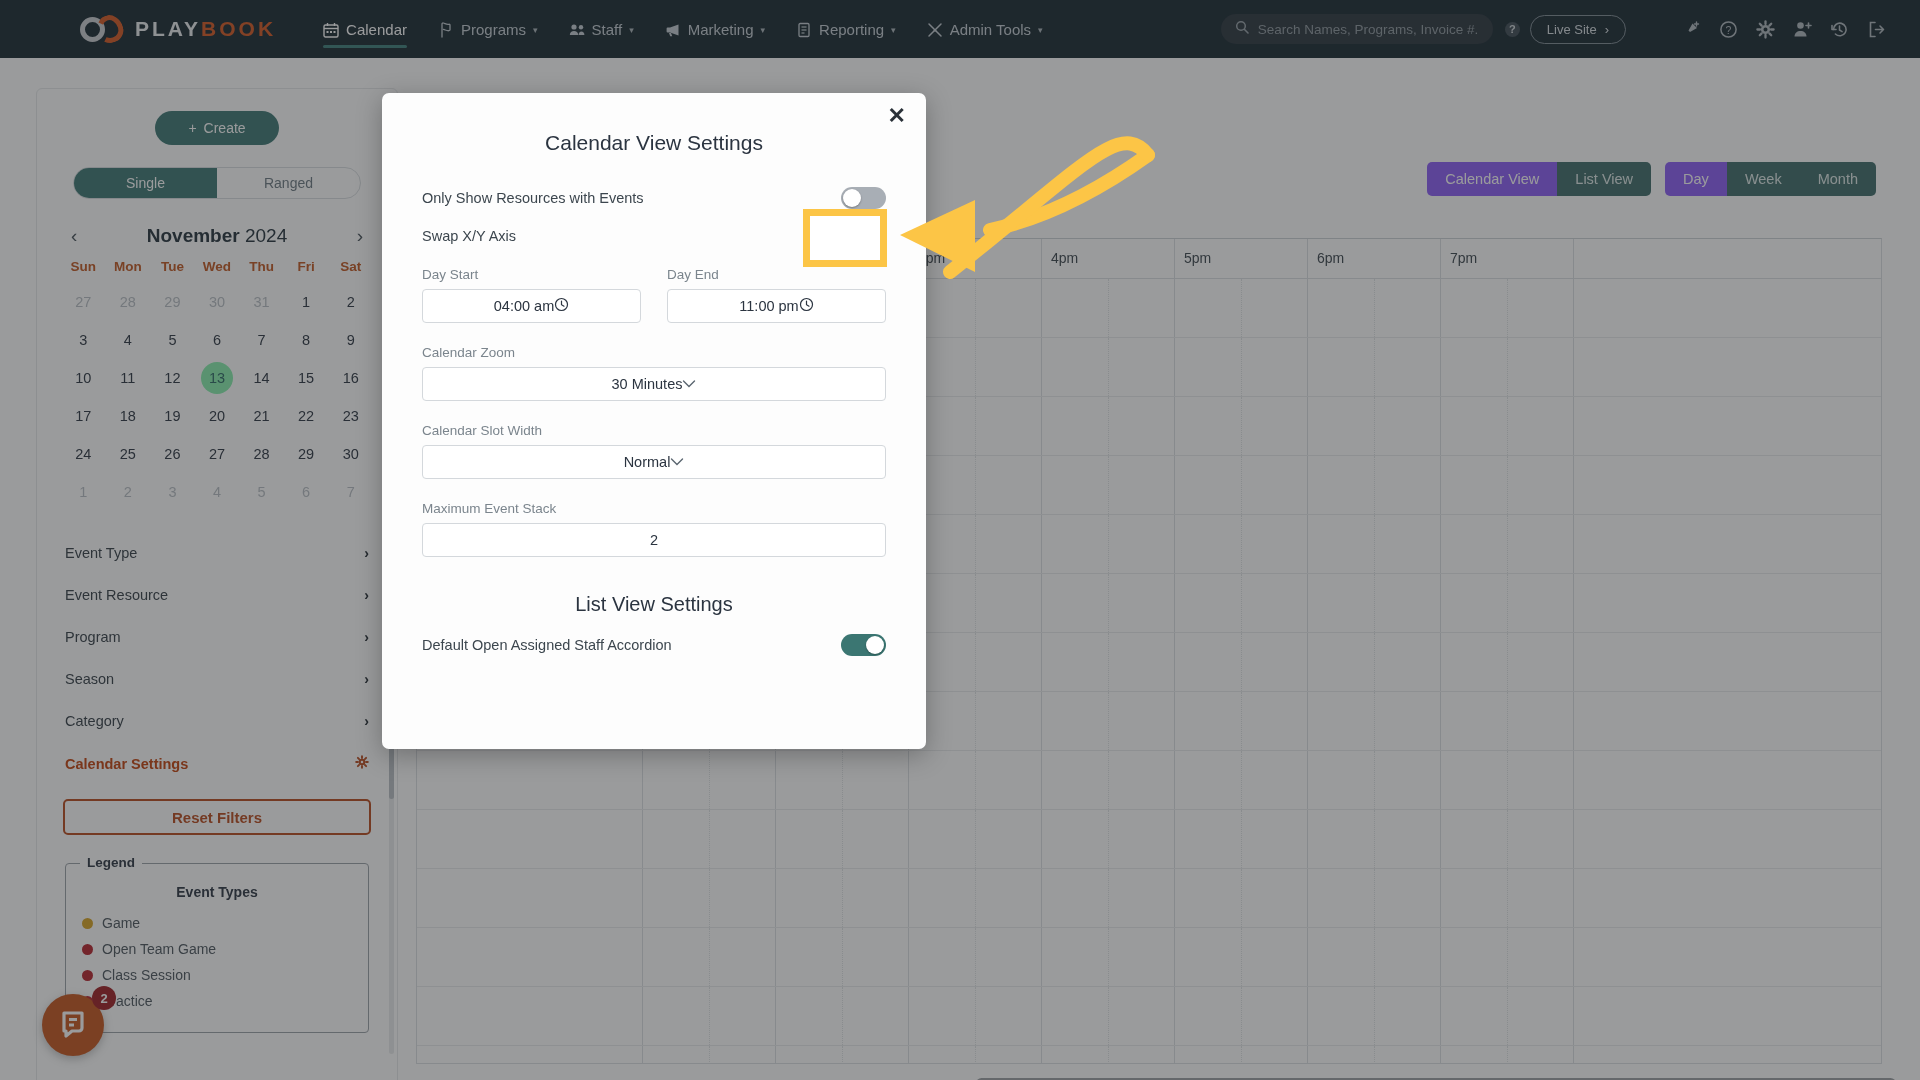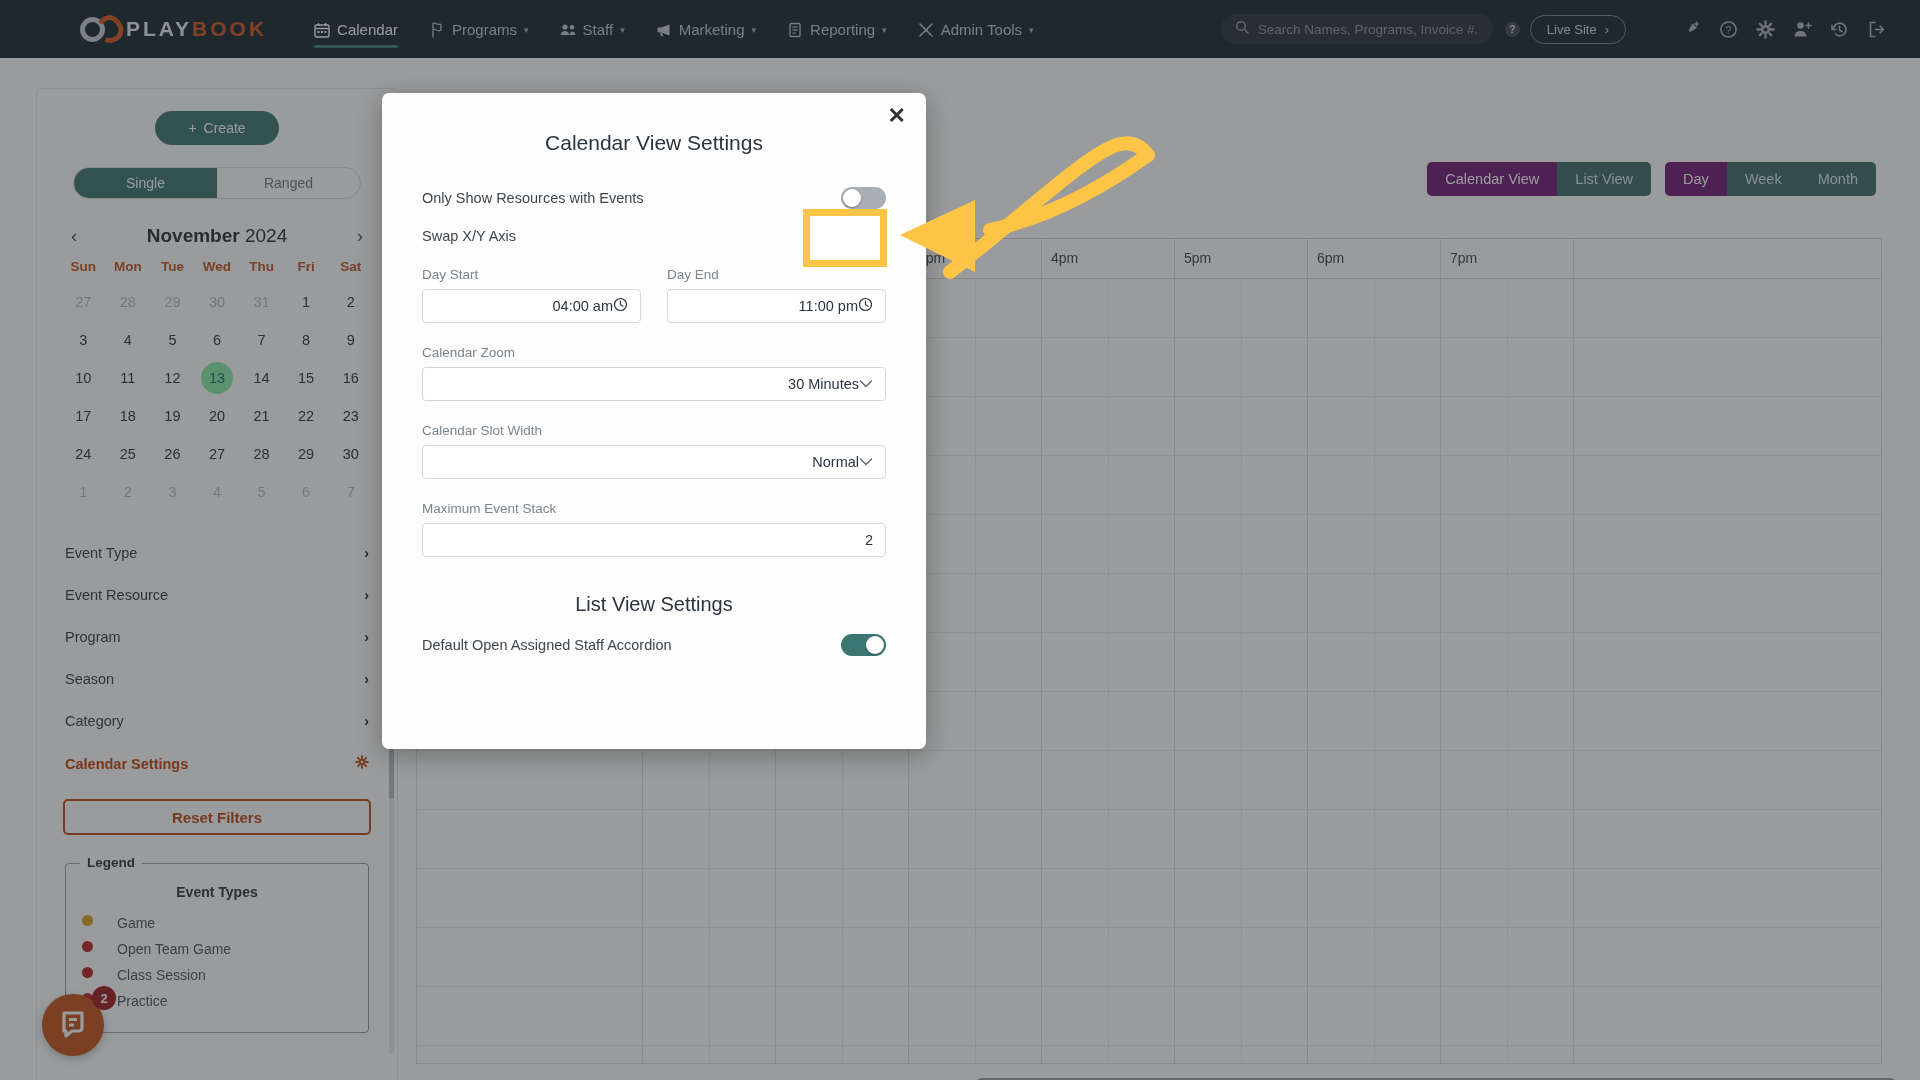--- a/index.html
+++ b/index.html
@@ -10,21 +10,21 @@
     position: relative;
     color: #2b3440;
   }
 
   
   #topnav {
     position: absolute; top: 0; left: 0; width: 1920px; height: 58px;
     background: #16262f; display: flex; align-items: center;
     padding: 0 18px; z-index: 40;
   }
-  .brand { display: flex; align-items: center; margin-left: 62px; }
+  .brand { display: flex; align-items: center; gap: 9px; margin-left: 62px; }
   .brand-mark { position: relative; width: 46px; height: 30px; }
   .brand-mark .ring-a {
     position: absolute; left: 0; top: 3px; width: 25px; height: 25px;
     border: 5px solid #c9cdd0; border-radius: 50%;
   }
   .brand-mark .ring-b {
     position: absolute; left: 17px; top: 1px; width: 26px; height: 28px;
     border: 5px solid #d4561f; border-radius: 50% 50% 50% 50%/ 55% 55% 45% 45%;
     border-left-color: transparent; transform: rotate(-18deg);
   }
@@ -131,21 +131,21 @@
   }
   .legend {
     margin: 28px 4px 0; border: 1px solid #9aa1a7; border-radius: 4px;
     padding: 14px 16px 18px; position: relative;
   }
   .legend-cap {
     position: absolute; top: -9px; left: 14px; background: #fff; padding: 0 7px;
     font-size: 13.5px; font-weight: bold; color: #2b3440;
   }
   .legend h4 { font-size: 14px; color: #2b3440; margin: 6px 0 10px; text-align: center; }
-  .lgrow { display: flex; gap: 24px; padding: 5px 0; font-size: 14px; color: #4a545c; }
+  .lgrow { display: flex; align-items: center; gap: 9px; padding: 5px 0; font-size: 14px; color: #4a545c; }
   .dot { width: 11px; height: 11px; border-radius: 50%; flex: 0 0 auto; }
 
   .sb-scrollbar {
     position: absolute; right: 3px; top: 10px; width: 5px; height: 955px;
     background: #e9ebec; border-radius: 3px;
   }
   .sb-scrollbar i {
     position: absolute; top: 0; left: 0; width: 5px; height: 700px;
     background: #b9bfc4; border-radius: 3px; display: block;
   }
@@ -173,21 +173,21 @@
     color: #3b7672; font-size: 20px; cursor: pointer; margin-top: 44px; margin-left: -62px;
     position: absolute; left: 52px; top: 28px;
   }
   .main-title { font-size: 26px; color: #22303a; margin: 68px 0 0 160px; white-space: nowrap; }
   .view-controls { margin-left: auto; display: flex; gap: 14px; margin-top: 74px; padding-right: 12px; }
   .segbtns { display: flex; border-radius: 5px; overflow: hidden; }
   .segbtns > div {
     padding: 9px 18px; font-size: 14.5px; color: #dfe9e8;
     background: #3d6b68; cursor: pointer; white-space: nowrap;
   }
-  .segbtns > div.on { background: #701a75; color: #ffffff; }
+  .segbtns > div.on { background: #8b5cf6; color: #ffffff; }
 
   
   .grid-wrap {
     position: absolute; left: 6px; right: 12px; top: 150px; bottom: 34px;
     border: 1px solid #dcdfe2; border-top: 1px solid #cdd1d5; overflow: hidden;
     background: #fff;
   }
   .time-header { display: flex; height: 40px; border-bottom: 1px solid #dcdfe2; }
   .time-header .rescol { width: 226px; border-right: 1px solid #dcdfe2; flex: 0 0 auto; }
   .time-header .tcell {
@@ -252,21 +252,21 @@
   .toggle.off .knob { left: 2px; }
   .toggle.on { background: #3b7672; }
   .toggle.on .knob { right: 2px; }
 
   .field-row { display: flex; gap: 26px; margin-top: 12px; }
   .field { flex: 1; }
   .field-label { font-size: 13.5px; color: #7b858d; margin-bottom: 7px; }
   .inputbox {
     height: 34px; border: 1px solid #d4d8dc; border-radius: 4px;
     display: flex; align-items: center; padding: 0 12px; background: #fff;
-    font-size: 14.5px; color: #2b3440; justify-content: flex-end;
+    font-size: 14.5px; color: #2b3440; justify-content: center;
   }
   .block { margin-top: 22px; }
   .block.wide .inputbox { width: 100%; }
   .selbox { cursor: pointer; }
   .m-sub { text-align: center; font-size: 20px; color: #2b3440; margin-top: 36px; font-weight: normal; }
 
   
   #hl-box {
     position: absolute; left: 803px; top: 209px; width: 84px; height: 58px;
     background: #ffffff; border: 7px solid #fcc546; z-index: 70; pointer-events: none;

